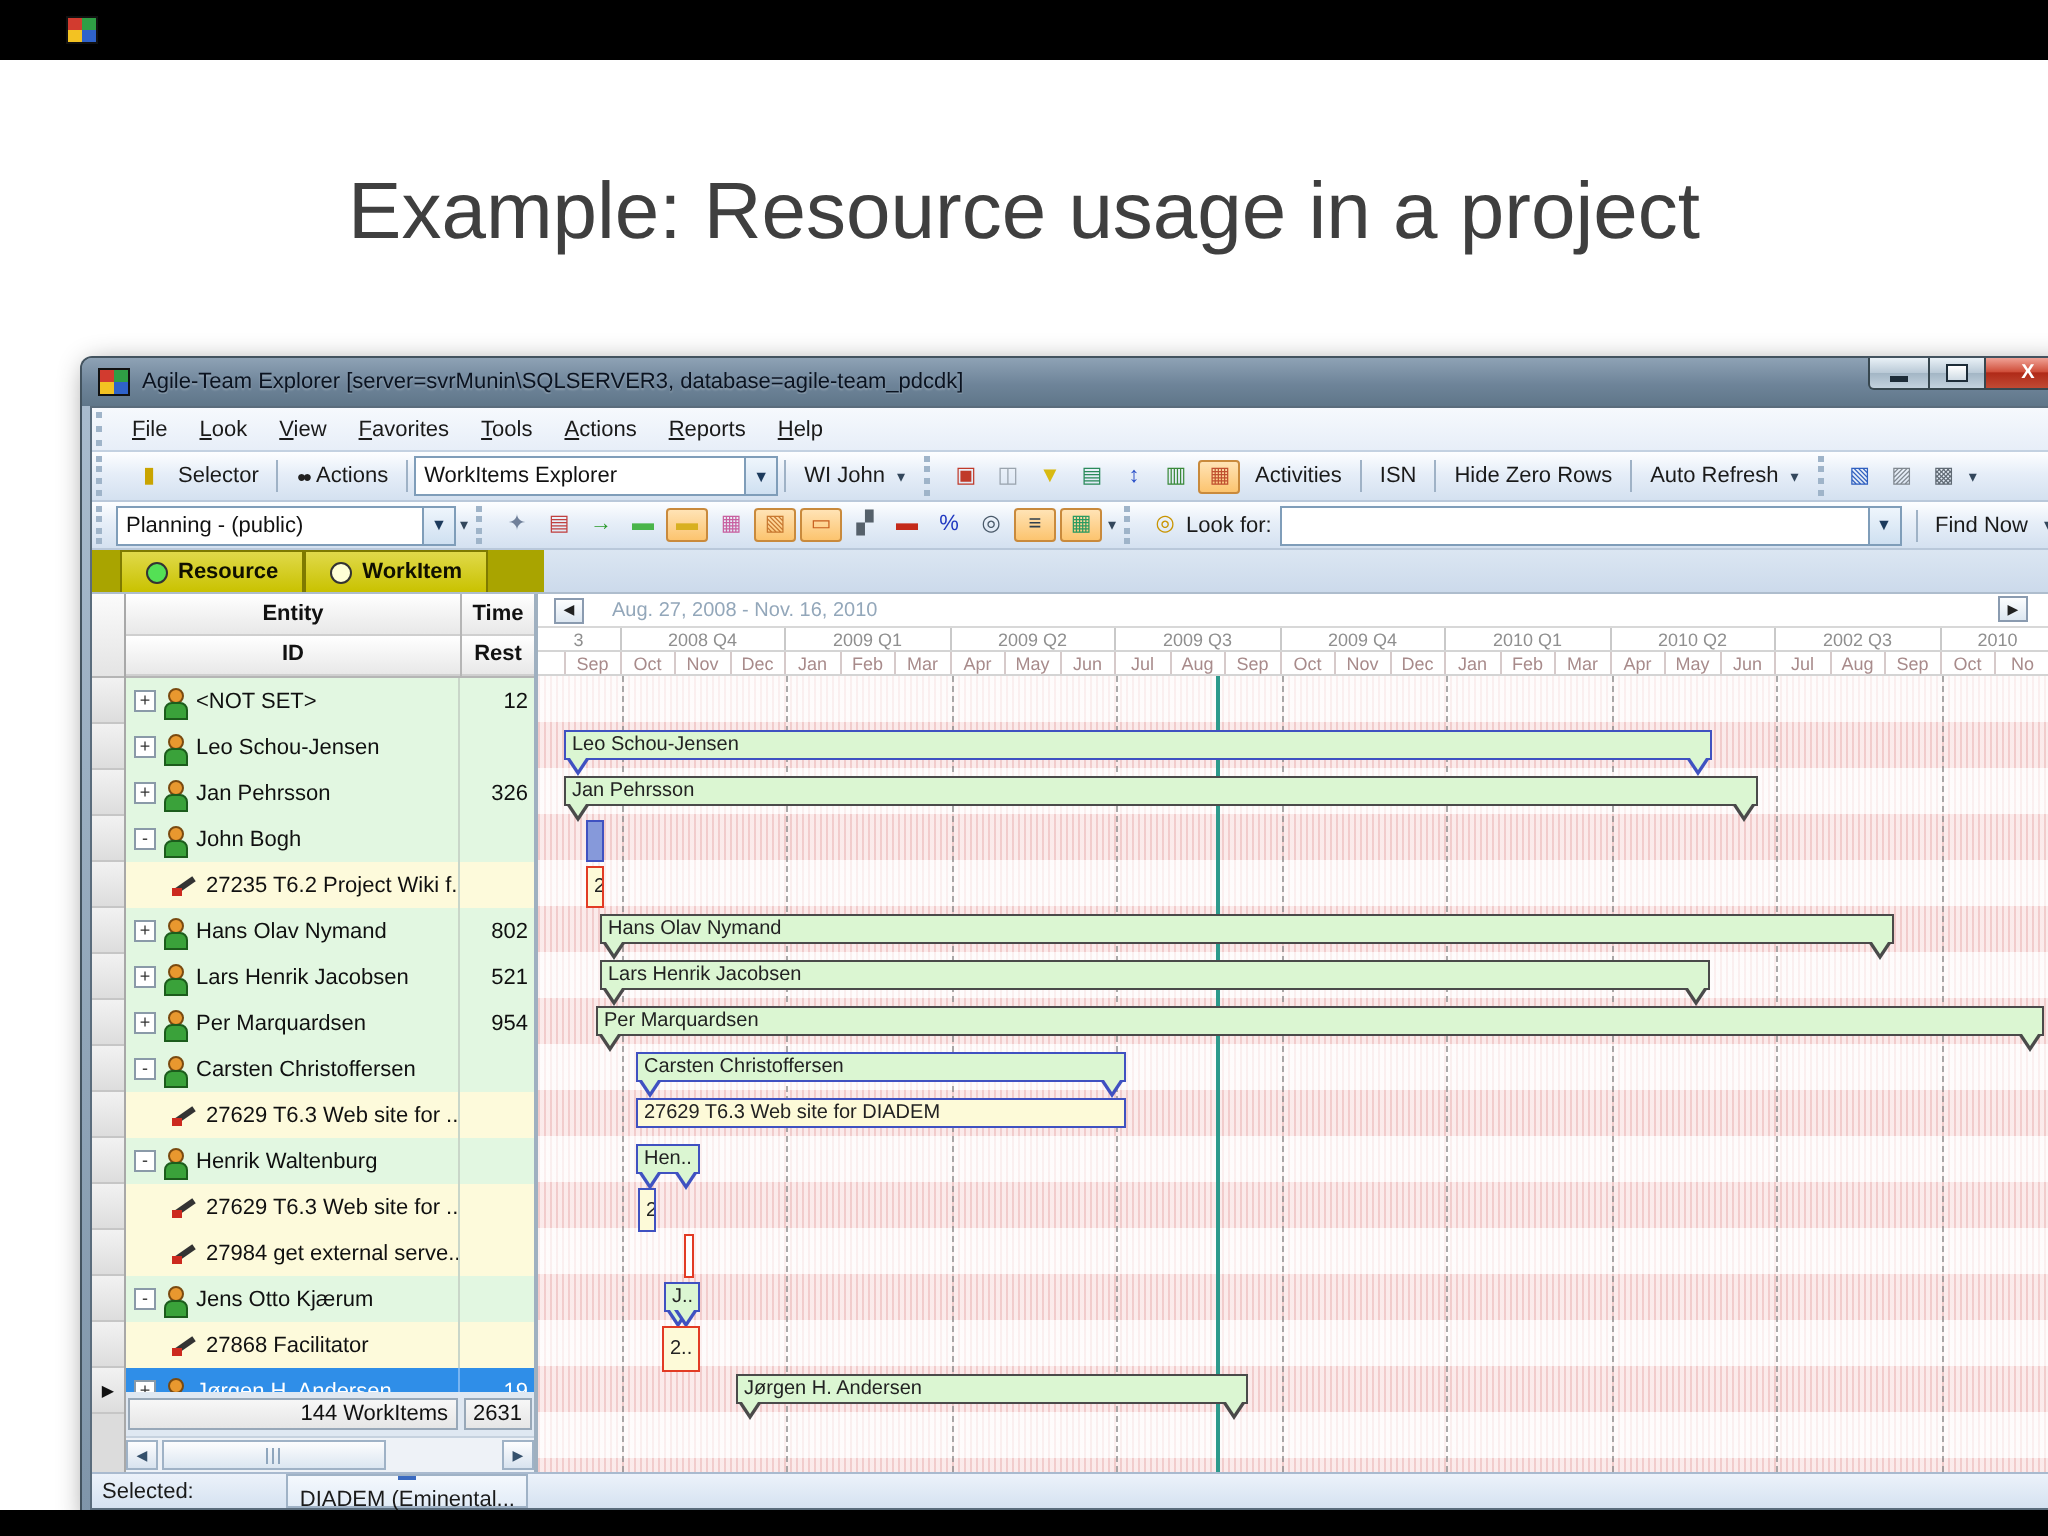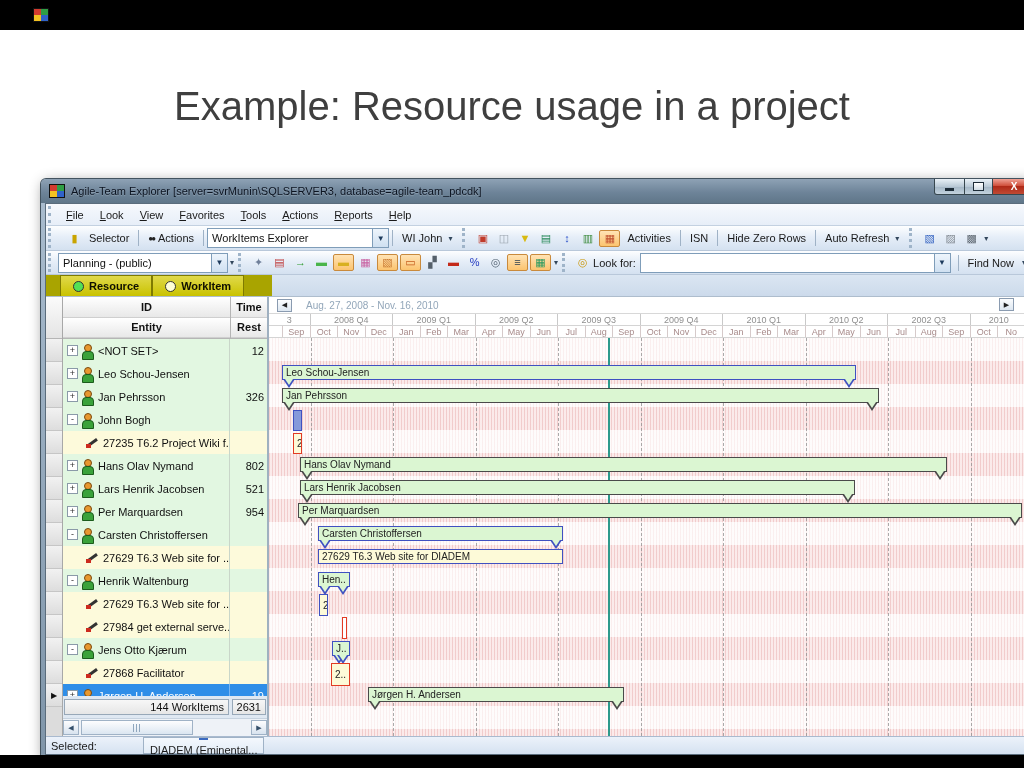--- a/index.html
+++ b/index.html
@@ -305,22 +305,22 @@
             <div class="gcell"></div>
             <div class="gcell"></div>
             <div class="gcell">
               <span class="selarrow">▶</span>
             </div>
           </div>
 
         <div id="treepane">
           <div id="treehead">
             <div id="th-entity" class="thcol">
+              <div>Entity</div>
               <div>ID</div>
-              <div>Entity</div>
             </div>
             <div id="th-time" class="thcol">
               <div>Time</div>
               <div>Rest</div>
             </div>
           </div>
           <div id="treerows">
               <div class="trow resource">
                 <span class="exp">+</span>
                 <span class="person"></span>

